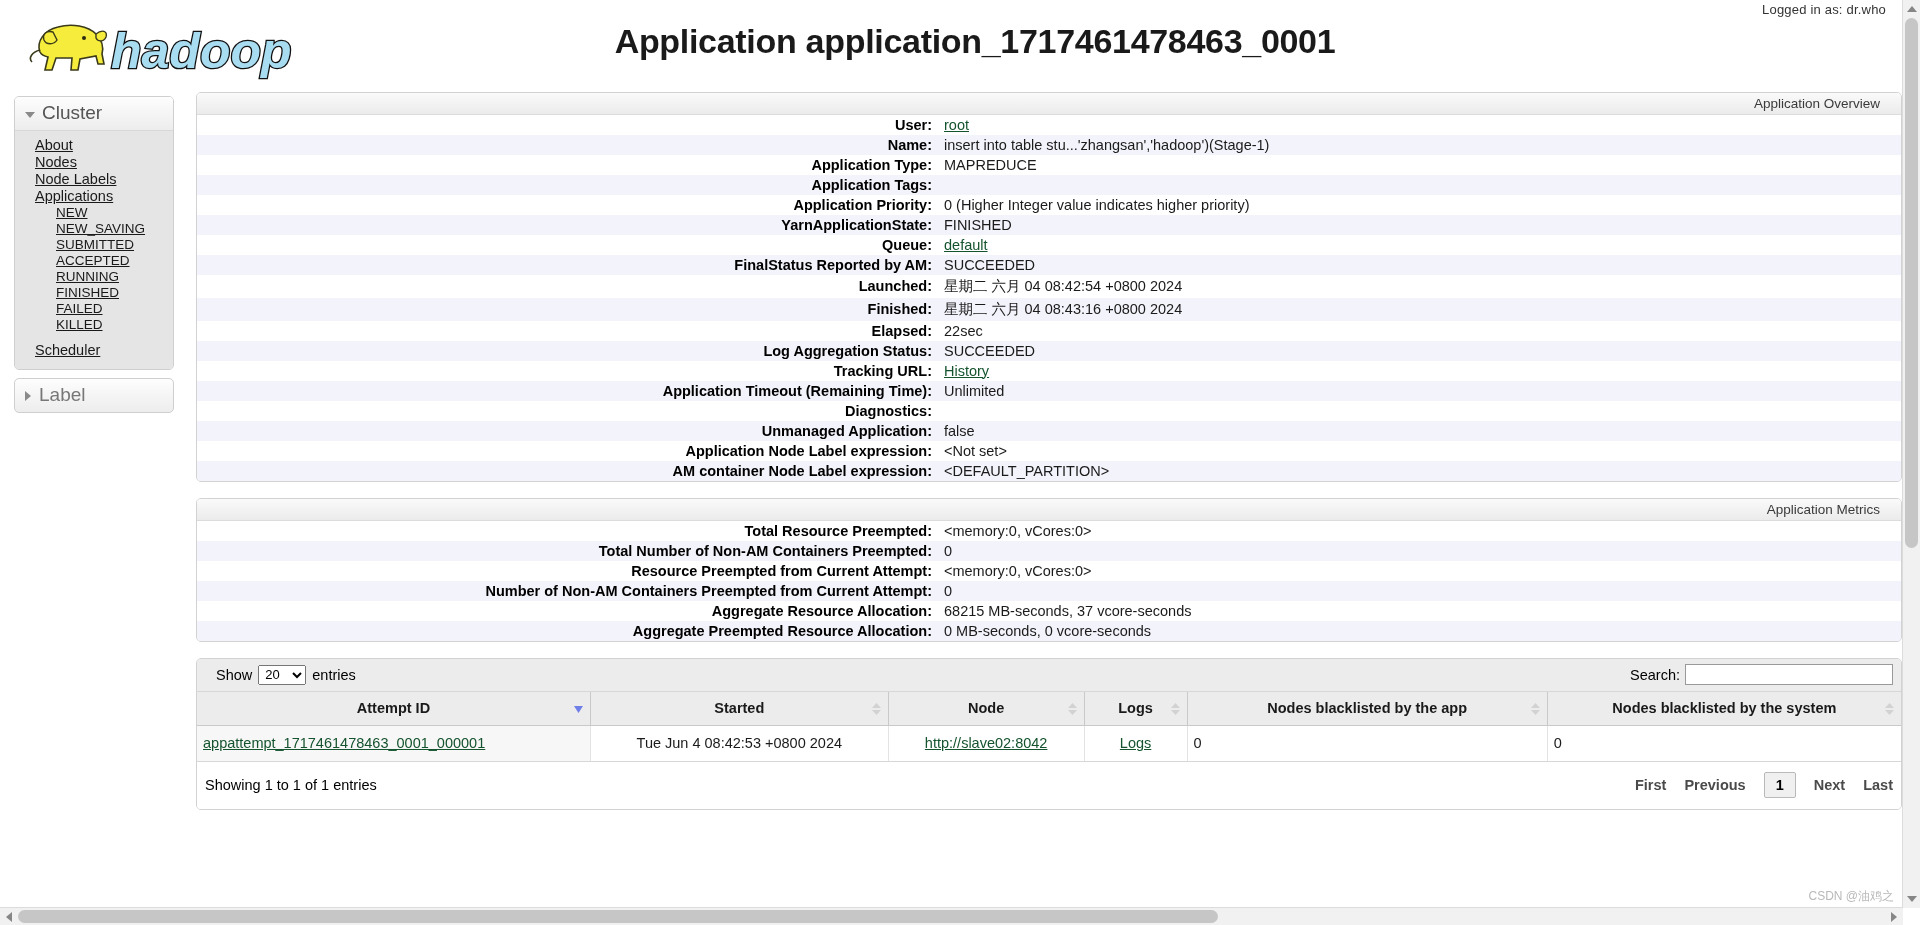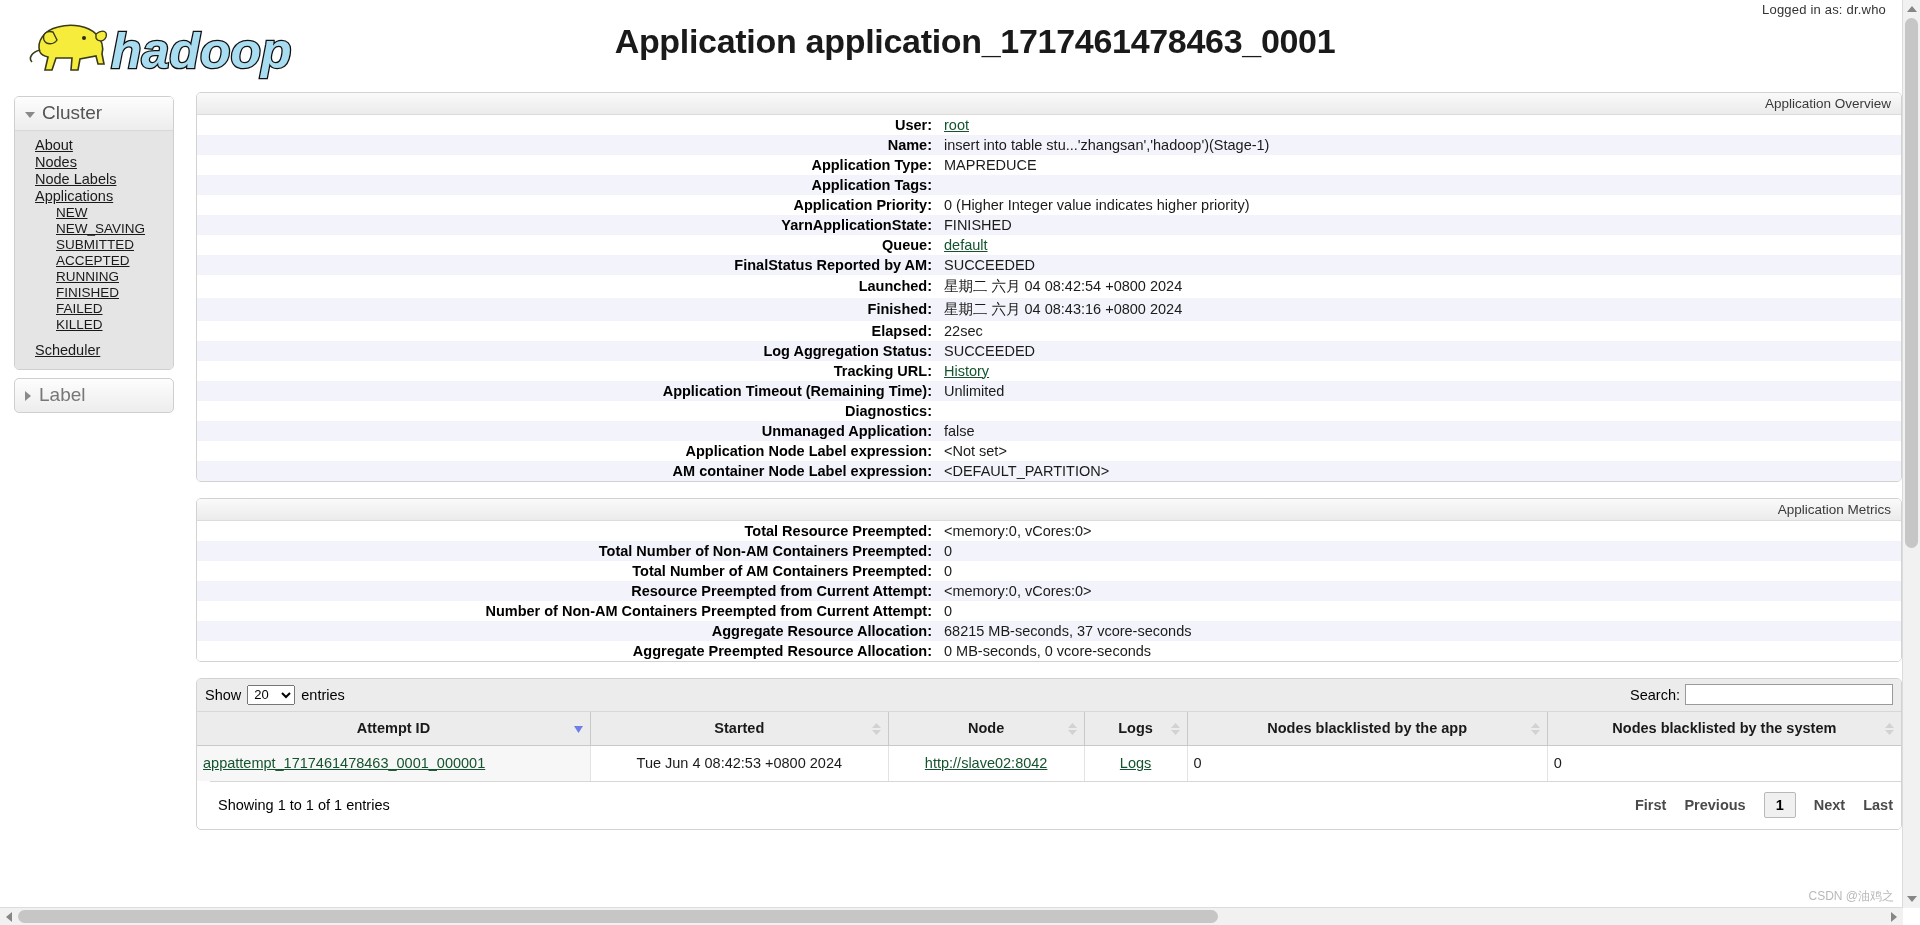--- a/index.html
+++ b/index.html
@@ -153,21 +153,21 @@
     background: #fff;
     margin-bottom: 16px;
     overflow: hidden;
   }
   .panel-head {
     background: linear-gradient(#fafafa, #ebebeb);
     border-bottom: 1px solid #dcdcdc;
     height: 21px;
     line-height: 21px;
     text-align: right;
-    padding-right: 10px;
+    padding-right: 21px;
     font-size: 13.5px;
     color: #3a3a3a;
   }
   table.kv {
     width: 100%;
     border-collapse: collapse;
     font-size: 14.5px;
   }
   table.kv tr:nth-child(odd) { background: #ffffff; }
   table.kv tr:nth-child(even) { background: #f3f3fb; }
@@ -194,21 +194,21 @@
   
   .dt-panel {
     border: 1px solid #d2d2d2;
     border-radius: 5px;
     background: #fff;
     overflow: hidden;
   }
   .dt-top {
     background: #ececec;
     border-bottom: 1px solid #d7d7d7;
-    padding: 5px 8px 6px 8px;
+    padding: 5px 8px 6px 19px;
     display: flex;
     align-items: center;
     justify-content: space-between;
     font-size: 14.5px;
   }
   .dt-show { display:flex; align-items:center; gap:6px; }
   .dt-show select {
     font-family: "Liberation Sans", sans-serif;
     font-size: 13px;
     padding: 0 2px;
@@ -257,21 +257,20 @@
   table.dt tbody td:last-child { border-right: none; }
   table.dt tbody td.sorted { background: #f7f7f7; text-align: left; padding-left: 6px; }
   .dt-bottom {
     border-top: 1px solid #d7d7d7;
     padding: 10px 8px 11px 8px;
     display: flex;
     align-items: center;
     justify-content: space-between;
     font-size: 14.5px;
     background: #fff;
-    margin-left: 13px;
   }
   .pager { display:flex; align-items:center; gap:18px; color:#4a4a4a;font-weight:bold; }
   .pager .pg { cursor: default; }
   .pager .pg-current {
     border: 1px solid #b9b9b9;
     background: #f0f0f0;
     padding: 4px 11px;
     border-radius: 2px;
     color: #000;
   }
@@ -475,24 +474,20 @@
     <div class="panel">
       <div class="panel-head">Application Metrics</div>
       <table class="kv metrics">
         <tbody>
             <tr>
               <th>Total Resource Preempted:</th>
               <td>&lt;memory:0, vCores:0&gt;</td>
             </tr>
             <tr>
               <th>Total Number of Non-AM Containers Preempted:</th>
-              <td>0</td>
-            </tr>
-            <tr>
-              <th>Total Number of AM Containers Preempted:</th>
               <td>0</td>
             </tr>
             <tr>
               <th>Resource Preempted from Current Attempt:</th>
               <td>&lt;memory:0, vCores:0&gt;</td>
             </tr>
             <tr>
               <th>Number of Non-AM Containers Preempted from Current Attempt:</th>
               <td>0</td>
             </tr>

